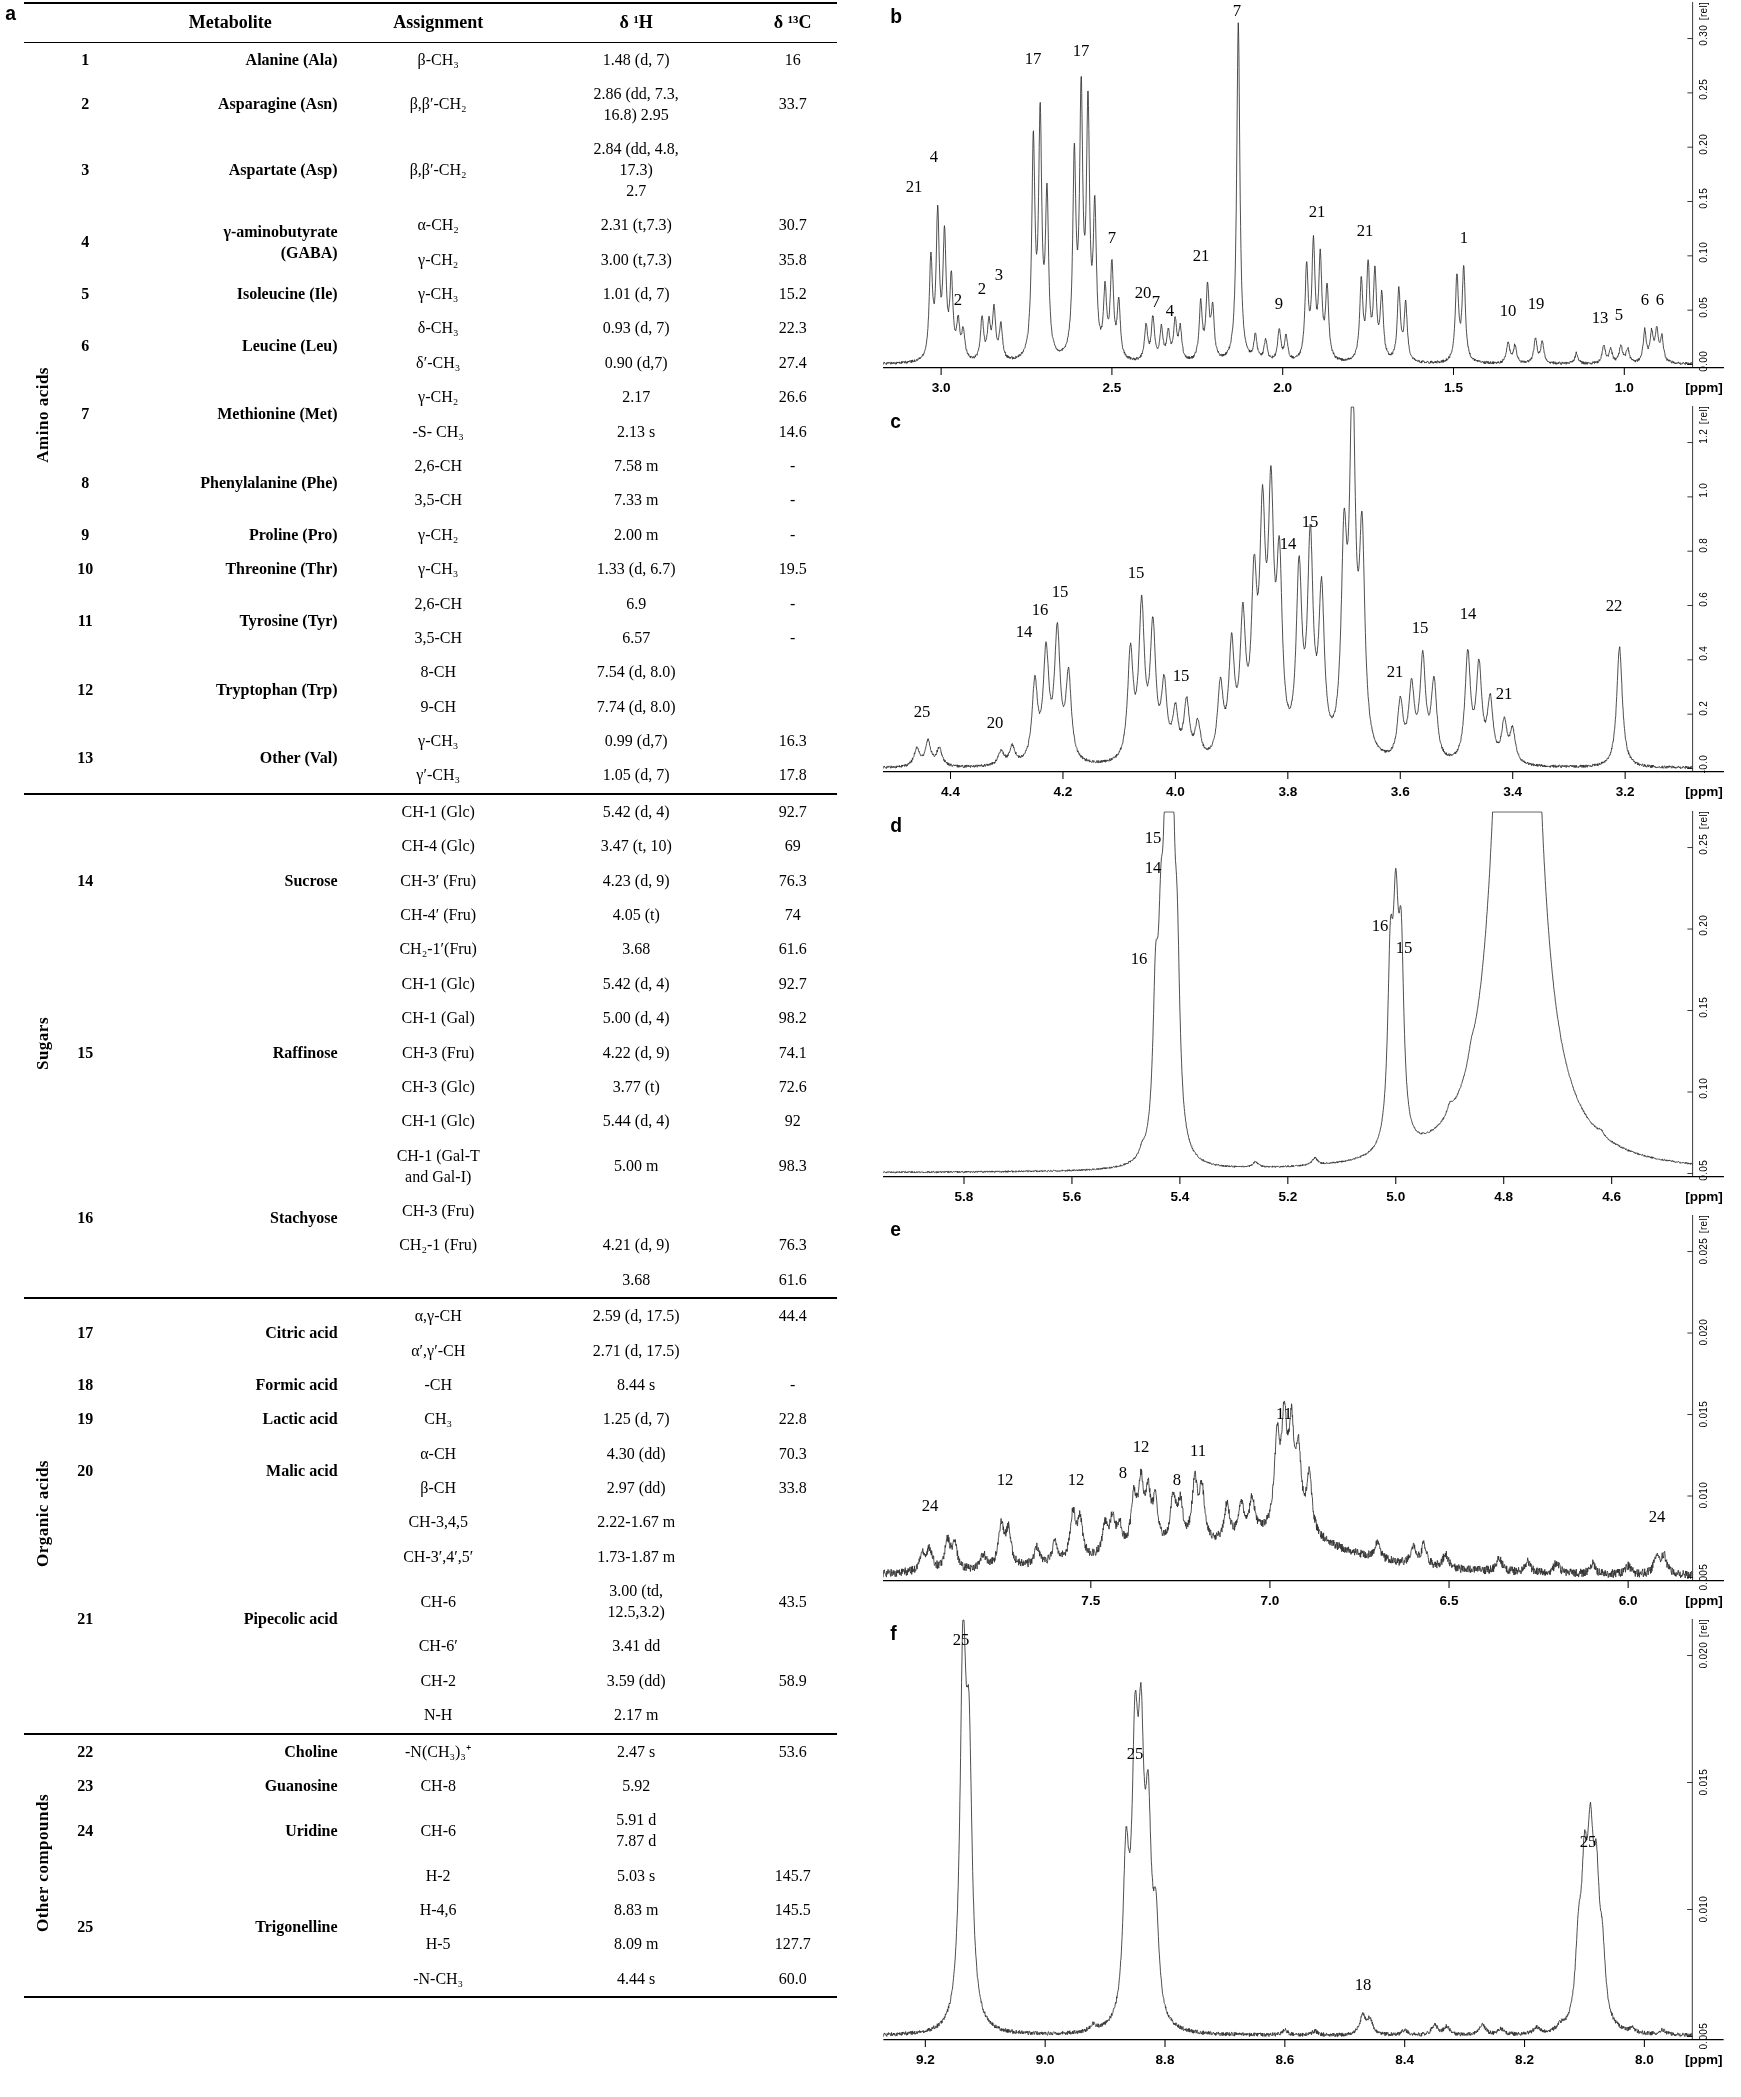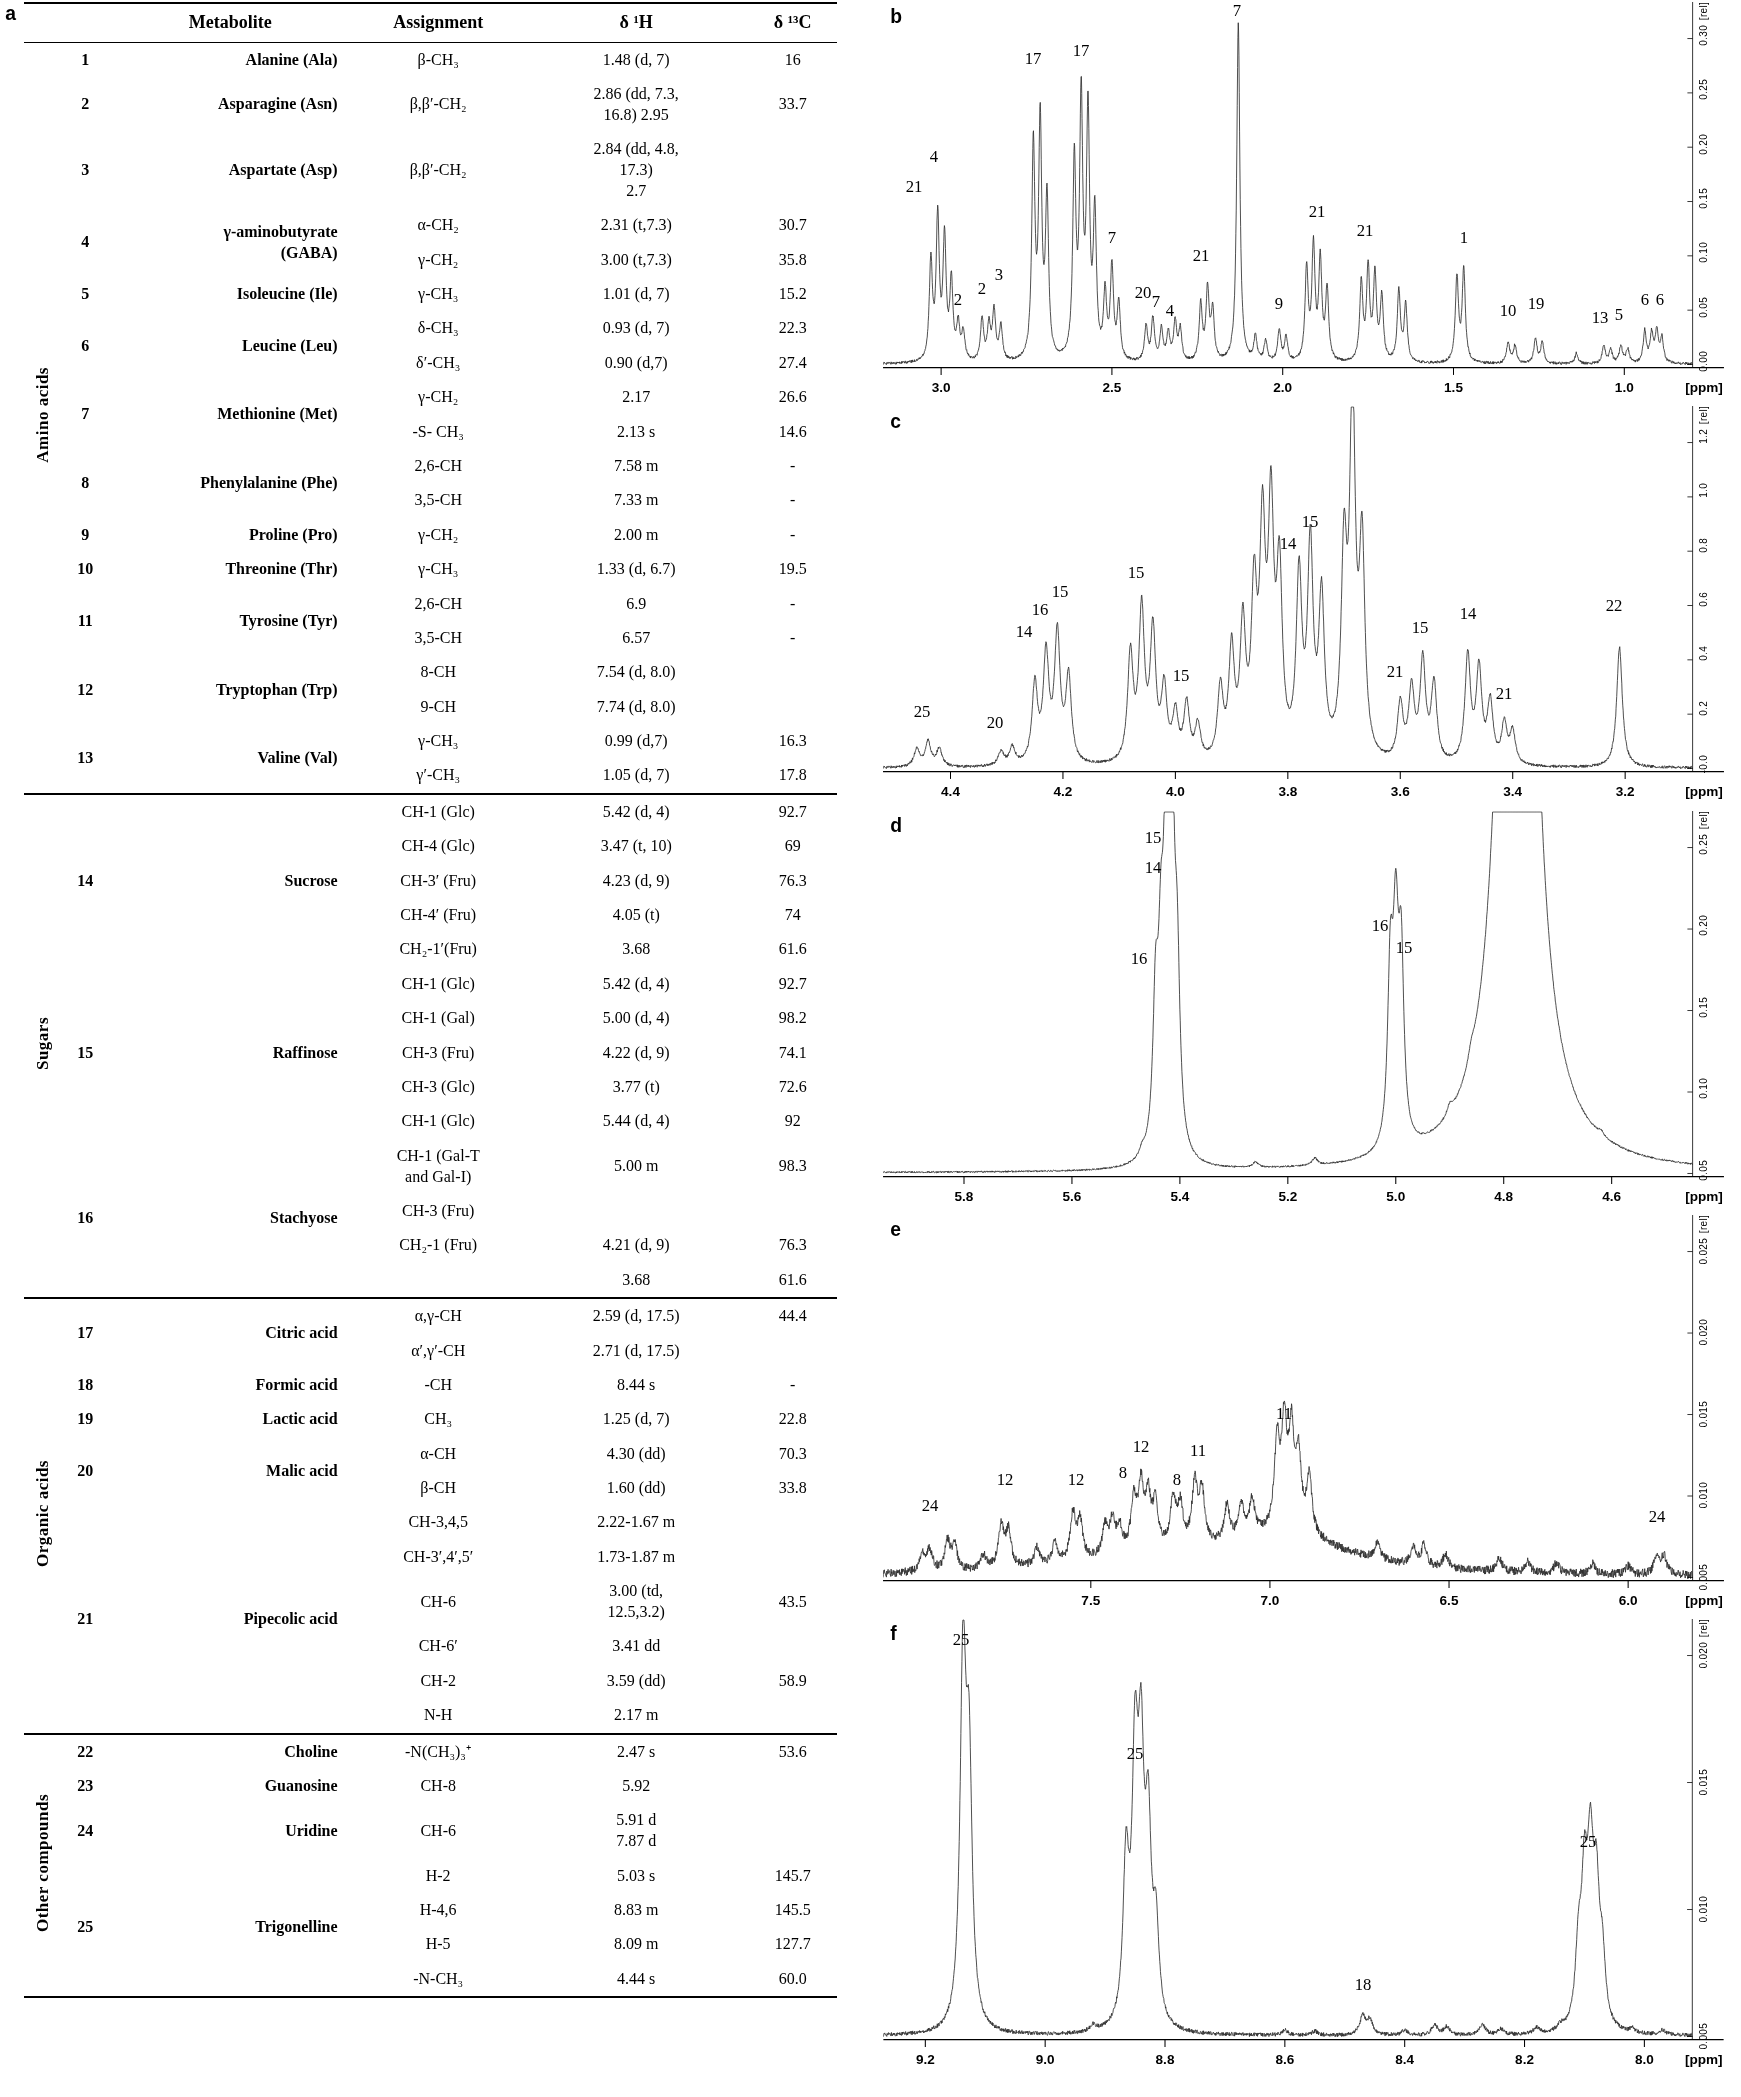--- a/index.html
+++ b/index.html
@@ -176,21 +176,21 @@
           <td class="shift">7.54 (d, 8.0)</td>
           <td class="carbon"></td>
         </tr>
         <tr>
           <td class="assign">9-CH</td>
           <td class="shift">7.74 (d, 8.0)</td>
           <td class="carbon"></td>
         </tr>
         <tr>
           <td class="num" rowspan="2">13</td>
-          <td class="mname" rowspan="2">Valine (Val)</td>
+          <td class="mname" rowspan="2">Other (Val)</td>
           <td class="assign">γ-CH₃</td>
           <td class="shift">0.99 (d,7)</td>
           <td class="carbon">16.3</td>
         </tr>
         <tr>
           <td class="assign">γ′-CH₃</td>
           <td class="shift">1.05 (d, 7)</td>
           <td class="carbon">17.8</td>
         </tr>
         <tr class="group-start">
@@ -300,21 +300,21 @@
         </tr>
         <tr>
           <td class="num" rowspan="2">20</td>
           <td class="mname" rowspan="2">Malic acid</td>
           <td class="assign">α-CH</td>
           <td class="shift">4.30 (dd)</td>
           <td class="carbon">70.3</td>
         </tr>
         <tr>
           <td class="assign">β-CH</td>
-          <td class="shift">1.60 (dd)</td>
+          <td class="shift">2.97 (dd)</td>
           <td class="carbon">33.8</td>
         </tr>
         <tr>
           <td class="num" rowspan="6">21</td>
           <td class="mname" rowspan="6">Pipecolic acid</td>
           <td class="assign">CH-3,4,5</td>
           <td class="shift">2.22-1.67 m</td>
           <td class="carbon"></td>
         </tr>
         <tr>

